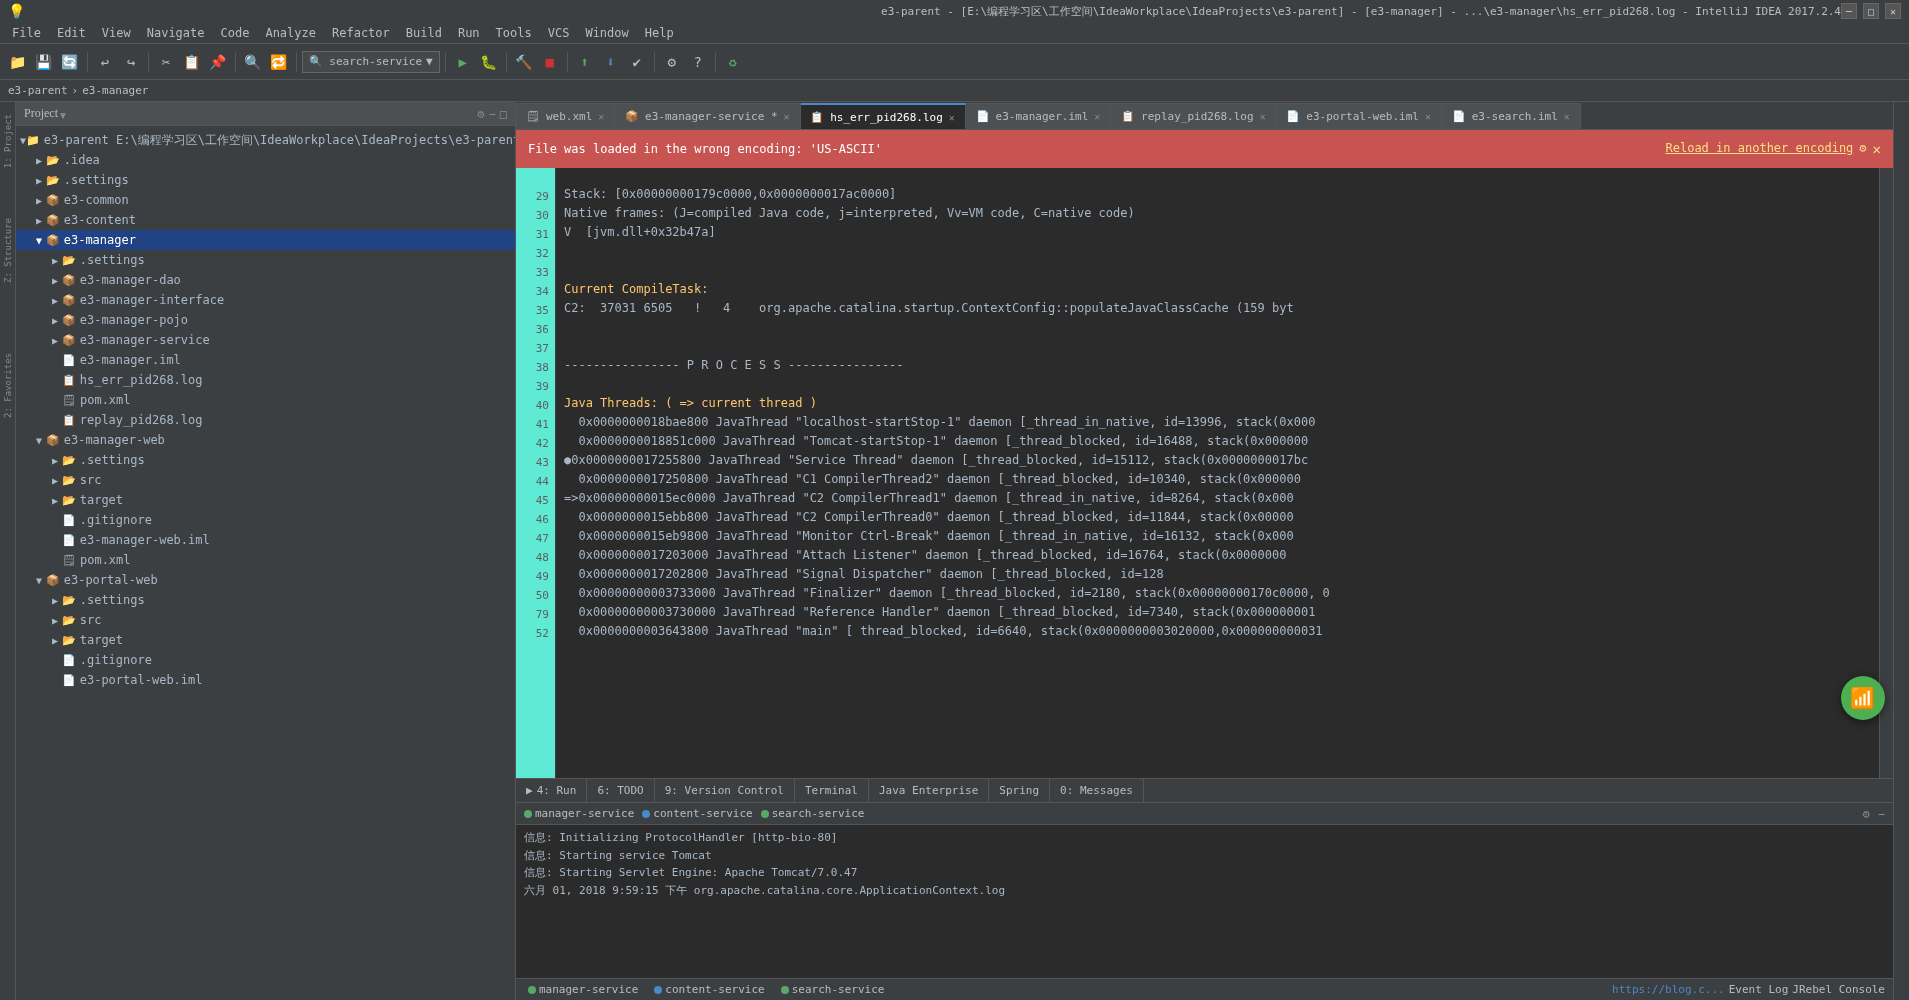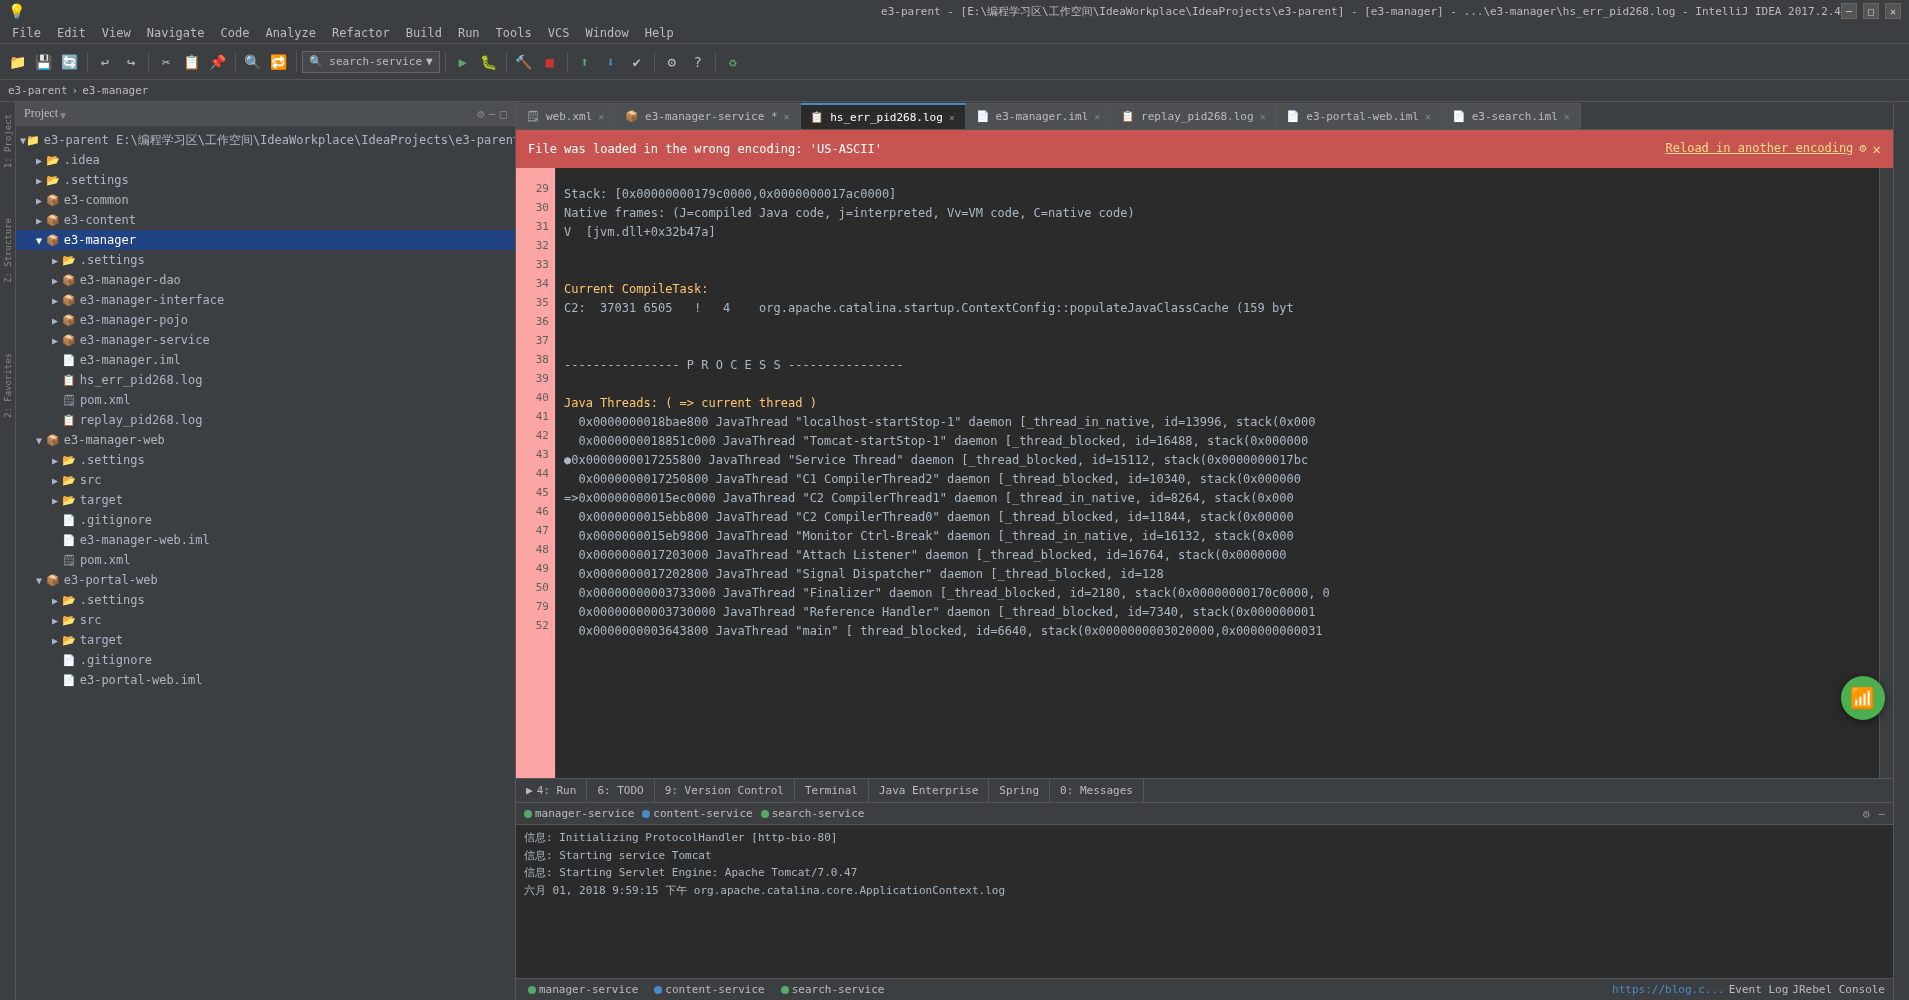--- a/index.html
+++ b/index.html
@@ -207,23 +207,23 @@
 
     
     #code-editor {
       flex: 1;
       display: flex;
       overflow: hidden;
       background: #2b2b2b;
     }
     #line-numbers {
       width: 40px;
-      background: #fca5a5;
+      background: #5eead4;
       border-right: 1px solid #3c3c3c;
-      padding: 12px 0;
+      padding: 20px 0;
       display: flex;
       flex-direction: column;
       align-items: flex-end;
       padding-right: 6px;
       color: #606060;
       font-size: 12px;
       line-height: 1.5;
       overflow: hidden;
       flex-shrink: 0;
     }

